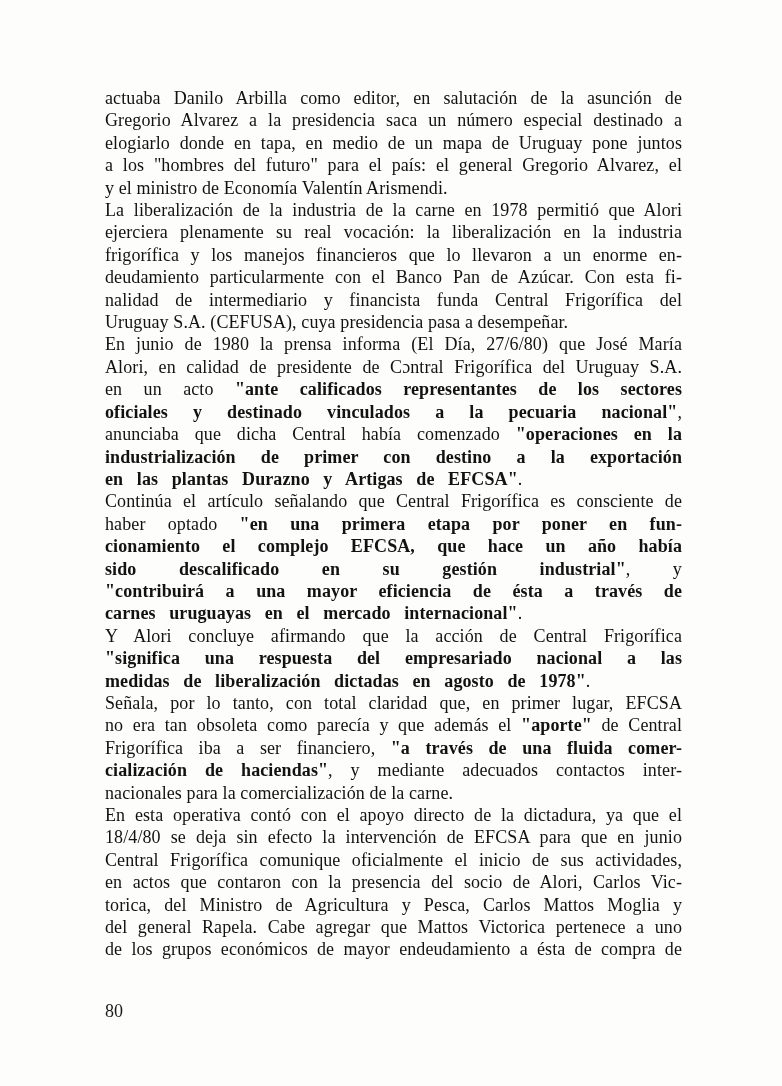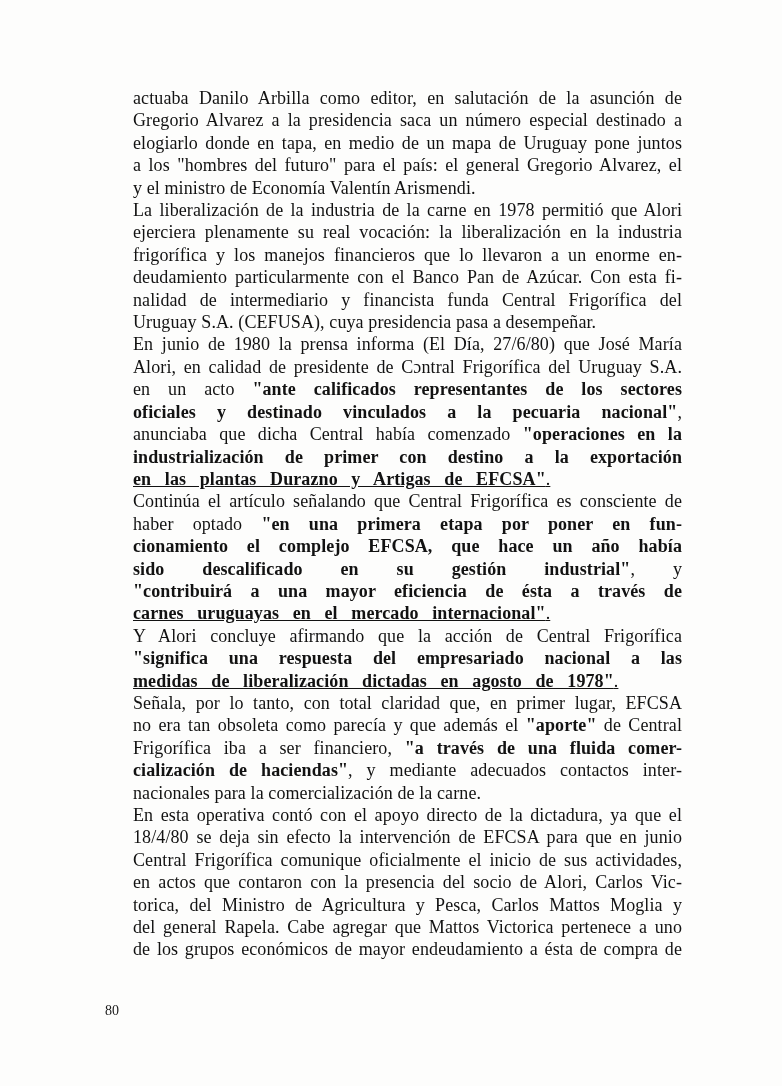--- a/index.html
+++ b/index.html
@@ -22,38 +22,36 @@
     top: 87px;
     width: 577px;
   }
   .line {
     font-size: 18px;
     line-height: 22.4px;
     white-space: normal;
     text-align: justify;
     text-align-last: justify;
     letter-spacing: 0.1px;
-    margin-left: 28px;
   }
   .line.left {
     text-align: right;
     text-align-last: left;
   }
   .line.sp {
     word-spacing: 9px;
-    text-decoration: underline;
   }
   .line .b {
     font-weight: bold;
   }
   .page-number {
     position: absolute;
     left: 105px;
     top: 1000px;
-    font-size: 14px;
+    font-size: 18px;
     line-height: 22px;
     color: #1a1a1a;
   }
 </style>
 </head>
 <body>
 
 <div class="page">
   <div class="text-block">
       <div class="line"><span>actuaba Danilo Arbilla como editor, en salutación de la asunción de</span></div>

